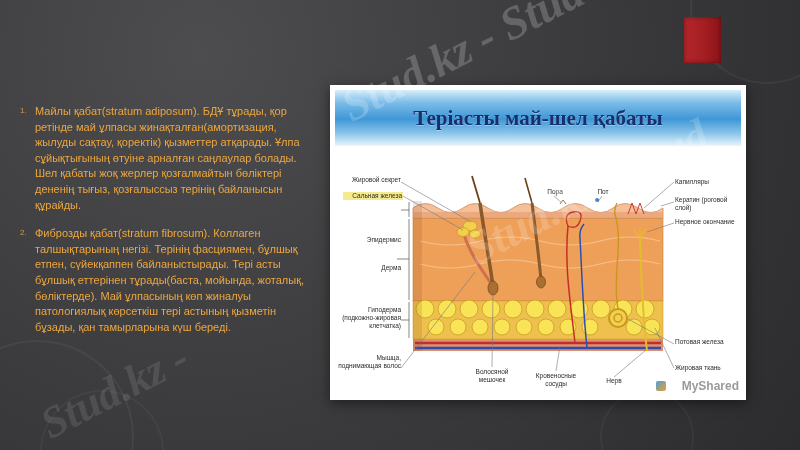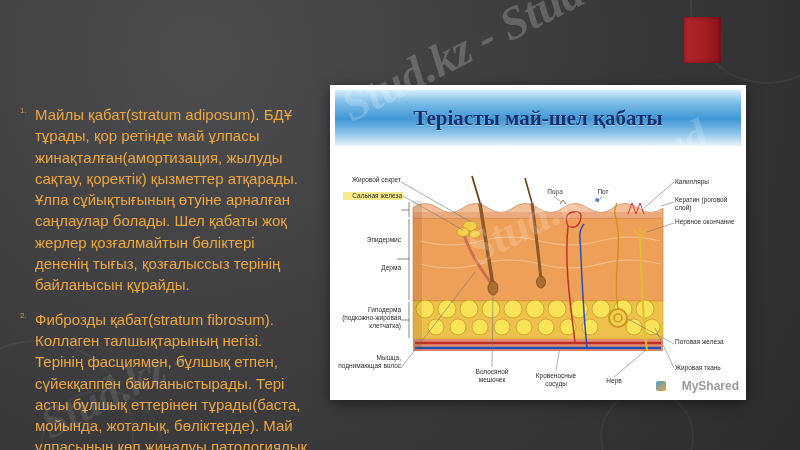--- a/index.html
+++ b/index.html
@@ -22,21 +22,21 @@
   .red-box{
     position:absolute;left:684px;top:17px;width:37px;height:46px;
     background:linear-gradient(90deg,#b3262b 0%,#a41e22 55%,#8c1418 100%);
     box-shadow:inset 0 0 4px rgba(0,0,0,.4);
   }
   .bullets{
     position:absolute;left:20px;top:104px;width:288px;margin:0;padding:0;list-style:none;
   }
   .bullet{display:flex;margin-bottom:13px;}
   .num{width:15px;flex:0 0 15px;font-size:8px;color:#d79a39;padding-top:2px;}
-  .btext{flex:1;font-size:15px;line-height:1.42;color:#eda73f;}
+  .btext{flex:1;font-size:11px;line-height:1.42;color:#eda73f;}
 
   
   .frame{
     position:absolute;left:330px;top:85px;width:416px;height:315px;margin:0;
     background:#ffffff;box-shadow:0 3px 12px rgba(0,0,0,.5);box-sizing:border-box;padding:5px;
   }
   .fig-header{
     height:56px;display:flex;align-items:center;justify-content:center;
     background:linear-gradient(180deg,#d7eefb 0%,#7dbde9 22%,#3f97d6 52%,#8ec6ea 78%,#e9f5fc 100%);
   }

